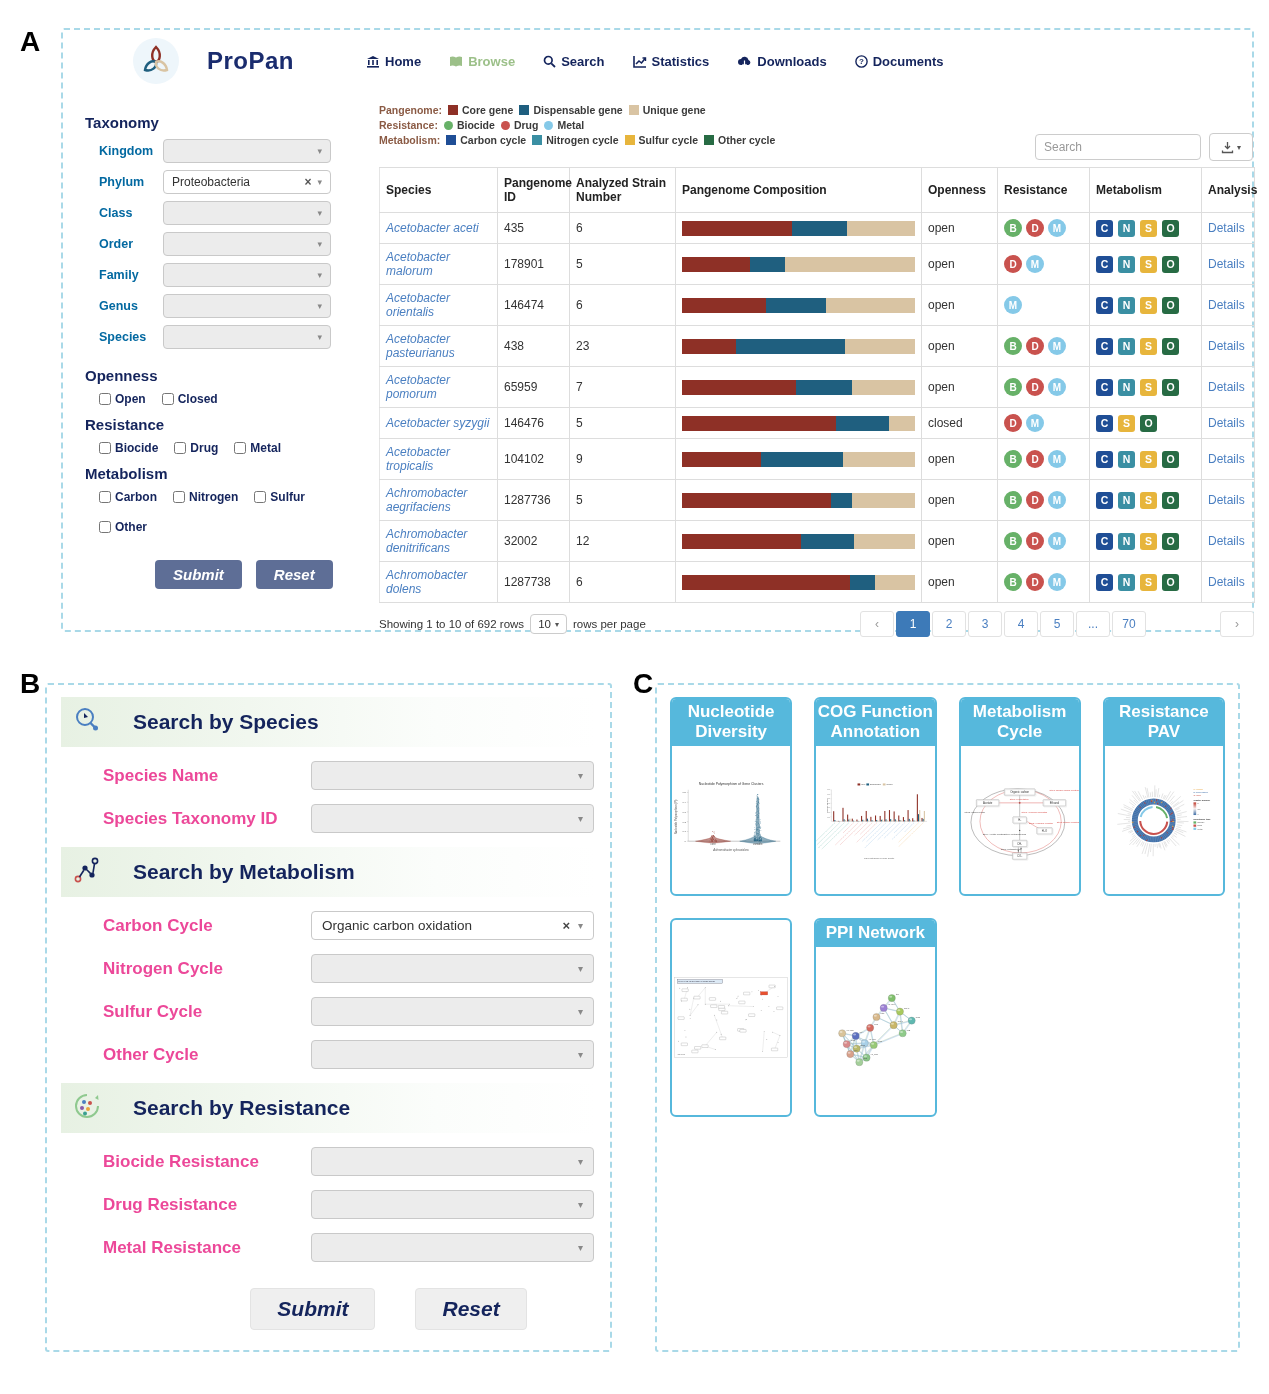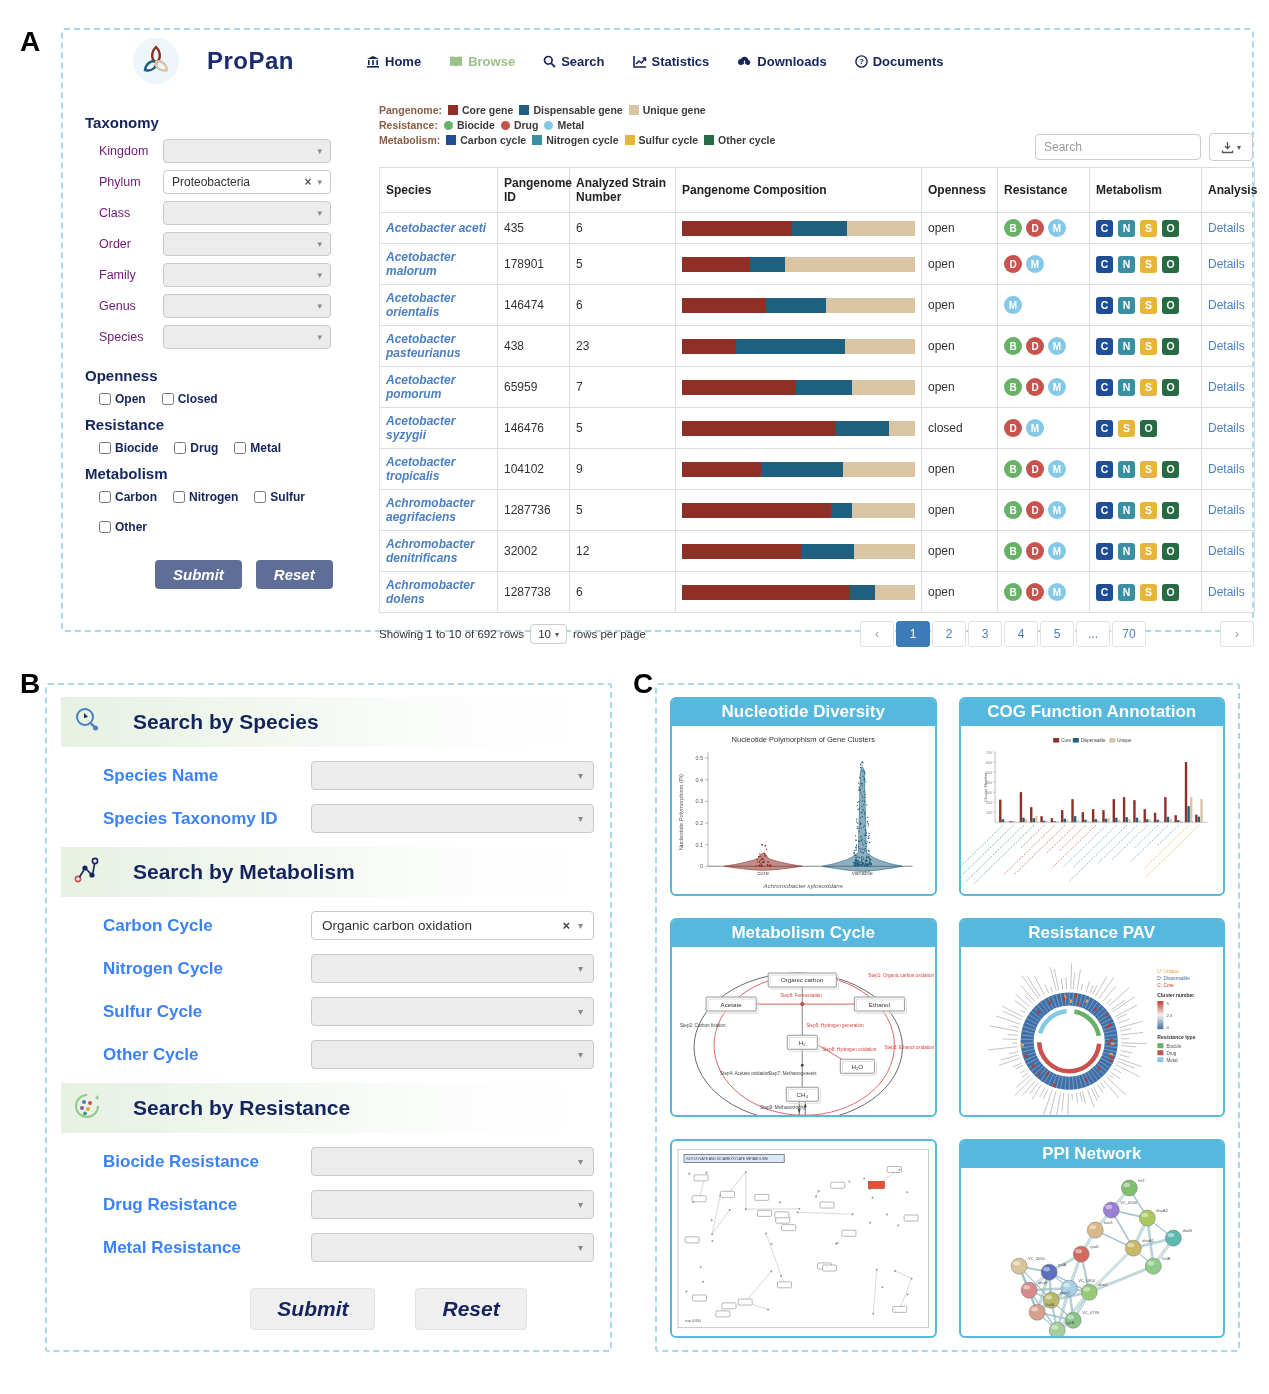--- a/index.html
+++ b/index.html
@@ -16,21 +16,21 @@
   .nav-item.active{color:#9cc089;}
   .nav-item svg{display:block;}
   .breadcrumb{background:#f1f1f1;padding:5px 20px;font-size:11px;font-weight:bold;color:#14245c;}
   .breadcrumb .crumb-cur{color:#9cc089;}
   .breadcrumb .sep{color:#888;margin:0 3px;}
   .a-body{display:flex;padding:14px 16px 0 16px;}
   
   .sidebar{width:282px;flex:none;padding-left:6px;}
   .side-title{font-size:15px;font-weight:bold;color:#14245c;margin:10px 0 8px 0;}
   .tax-row{display:flex;align-items:center;margin:7px 0 7px 14px;}
-  .tax-row .lbl{width:64px;font-size:12.5px;font-weight:normal;color:#701a75;flex:none;}
+  .tax-row .lbl{width:64px;font-size:12.5px;font-weight:bold;color:#0369a1;flex:none;}
   .selbox{position:relative;flex:1;height:24px;background:#ececec;border:1px solid #c9c9c9;border-radius:4px;display:flex;align-items:center;padding:0 8px;font-size:12px;color:#333;box-sizing:border-box;max-width:168px;}
   .selbox.filled{background:#fff;}
   .selbox .val{flex:1;overflow:hidden;white-space:nowrap;}
   .selbox .clr{color:#555;font-size:12px;font-weight:bold;margin-right:6px;cursor:pointer;}
   .selbox .caret{color:#898989;font-size:9px;}
   .check-row{display:flex;gap:16px;margin:4px 0 10px 14px;flex-wrap:wrap;}
   .chk{display:flex;align-items:center;gap:4px;font-size:12px;font-weight:bold;color:#14245c;}
   .chk input{width:12px;height:12px;margin:0;}
   .side-btns{display:flex;gap:14px;margin:26px 0 14px 70px;}
   .btnA{background:#5e6e96;color:#fff;font-weight:bold;font-style:italic;font-size:15px;border:none;border-radius:4px;padding:6px 18px;cursor:pointer;font-family:"Liberation Sans",sans-serif;}
@@ -44,50 +44,50 @@
   .count-text{font-size:11.5px;font-weight:bold;font-style:italic;color:#8e3026;margin:12px 0 2px 0;}
   .toolbar{display:flex;justify-content:flex-end;align-items:center;gap:8px;margin:-16px 2px 6px 0;}
   .search-input{width:148px;height:24px;border:1px solid #ccc;border-radius:4px;font-size:12px;padding:0 8px;color:#333;font-family:"Liberation Sans",sans-serif;}
   .search-input::placeholder{color:#999;}
   .export-btn{height:26px;width:42px;border:1px solid #ccc;border-radius:4px;background:#fff;display:flex;align-items:center;justify-content:center;gap:3px;cursor:pointer;}
   .export-btn .caret{font-size:8px;color:#555;}
   table.results{border-collapse:collapse;width:875px;table-layout:fixed;}
   table.results th{font-size:12px;font-weight:bold;color:#222;text-align:left;padding:8px 6px;border:1px solid #ddd;border-left:none;border-right:1px solid #ddd;}
   table.results td{font-size:12px;color:#333;padding:6px 6px;border:1px solid #ddd;vertical-align:middle;}
   table.results th:first-child,table.results td:first-child{border-left:1px solid #e5e5e5;}
-  .sp-link{color:#4a7fc1;font-weight:bold;font-style:italic;cursor:pointer;word-wrap:break-word;}
+  .sp-link{color:#4a7fc1;font-weight:normal;font-style:italic;cursor:pointer;word-wrap:break-word;}
   .det-link{color:#4a7fc1;cursor:pointer;}
   .pg-bar{display:flex;height:15px;width:100%;overflow:hidden;}
   .pg-bar div{height:100%;}
   .badge-c{display:inline-flex;width:18px;height:18px;border-radius:50%;color:#fff;font-size:10px;font-weight:bold;align-items:center;justify-content:center;margin-right:4px;}
   .badge-s{display:inline-flex;width:17px;height:17px;border-radius:3px;color:#fff;font-size:10.5px;font-weight:bold;align-items:center;justify-content:center;margin-right:5px;}
   .table-footer{display:flex;justify-content:space-between;align-items:center;width:875px;margin-top:8px;font-size:11.5px;color:#333;}
   .tf-left{display:flex;align-items:center;gap:6px;}
   .rpp-btn{border:1px solid #ccc;border-radius:4px;background:#fff;padding:3px 7px;font-size:11.5px;color:#333;display:flex;align-items:center;gap:4px;cursor:pointer;}
   .rpp-btn .caret{font-size:8px;color:#555;}
   .pager{display:flex;gap:2px;}
   .pg-item{min-width:24px;height:24px;border:1px solid #e2e2e2;border-radius:3px;display:flex;align-items:center;justify-content:center;font-size:12px;color:#4a7fc1;cursor:pointer;padding:0 4px;background:#fff;}
   .pg-item.active{background:#3d7ab8;border-color:#3d7ab8;color:#fff;}
   .pg-item.nav{color:#999;}
   
   #panelB{left:45px;top:683px;width:567px;height:669px;padding:12px 14px;}
   .b-section-head{display:flex;align-items:center;background:linear-gradient(90deg,#e7f1e3 0%,#fbfdfb 70%,#ffffff 100%);padding:9px 12px;margin-bottom:4px;}
   .b-section-head .ttl{font-size:21px;font-weight:bold;color:#14245c;margin-left:32px;}
   .b-field{display:flex;align-items:center;margin:14px 0 14px 42px;}
-  .b-field .lbl{width:208px;font-size:17px;font-weight:bold;color:#3b82f6;flex:none;}
+  .b-field .lbl{width:208px;font-size:17px;font-weight:bold;color:#ec4899;flex:none;}
   .b-sel{position:relative;width:283px;height:29px;background:#ececec;border:1px solid #c9c9c9;border-radius:4px;display:flex;align-items:center;padding:0 10px;font-size:13.5px;color:#333;box-sizing:border-box;}
   .b-sel.filled{background:#fff;}
   .b-sel .val{flex:1;}
   .b-sel .clr{color:#444;font-weight:bold;margin-right:8px;font-size:13px;cursor:pointer;}
   .b-sel .caret{color:#898989;font-size:10px;}
   .b-btns{display:flex;gap:40px;justify-content:center;margin:26px 0 0 120px;}
   .btnB{background:#efefef;border:1px solid #e3e3e3;border-radius:4px;color:#14245c;font-weight:bold;font-style:italic;font-size:21px;padding:8px 26px;cursor:pointer;font-family:"Liberation Sans",sans-serif;}
   
   #panelC{left:655px;top:683px;width:585px;height:669px;padding:12px 13px;box-sizing:border-box;}
-  .c-grid{display:grid;grid-template-columns:1fr 1fr;grid-template-rows:1fr 1fr 1fr;column-gap:22px;row-gap:22px;height:100%;}
+  .c-grid{display:grid;grid-template-columns:1fr 1fr 1fr 1fr;grid-template-rows:1fr 1fr 1fr;column-gap:22px;row-gap:22px;height:100%;}
   .card{border:2px solid #56b8dc;border-radius:6px;overflow:hidden;display:flex;flex-direction:column;background:#fff;}
   .card-head{background:#56b8dc;color:#fff;font-size:17px;font-weight:bold;text-align:center;padding:3px 0 4px 0;flex:none;}
   .card-body{flex:1;position:relative;padding:0;}
   .card-body svg{display:block;width:100%;height:100%;}
 </style>
 </head>
 <body>
 
 <div id="page">
 

